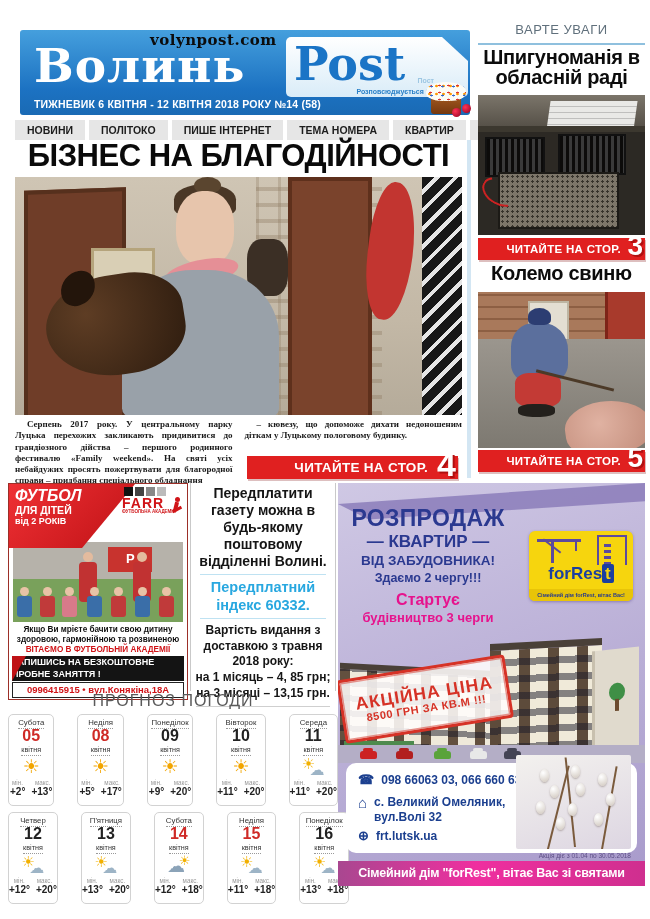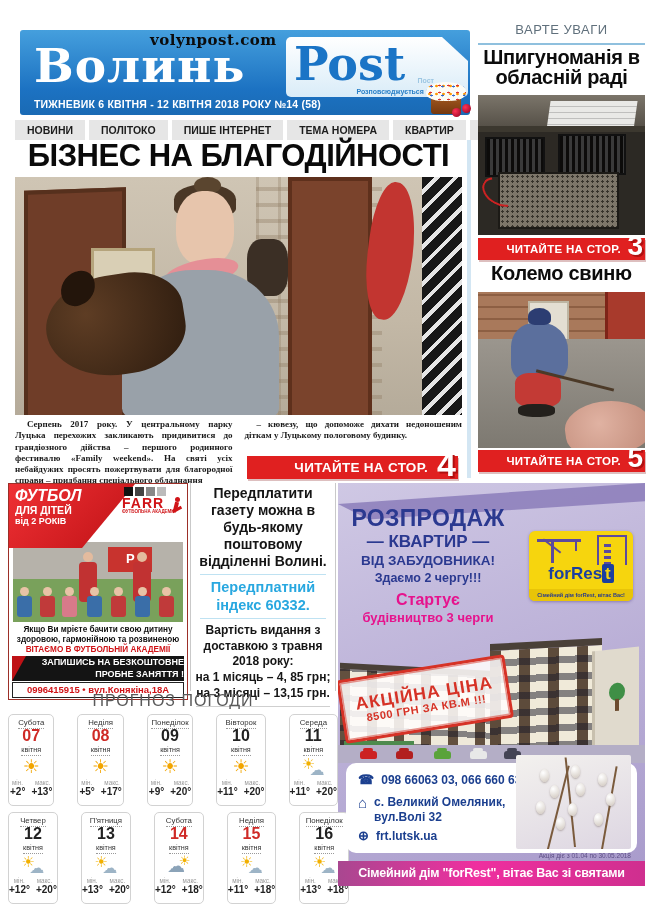--- a/index.html
+++ b/index.html
@@ -161,21 +161,21 @@
   .kid i{position:absolute;left:4px;top:0;width:9px;height:9px;border-radius:50%;background:#e8c3a6;}
   .kid b{position:absolute;left:1px;top:9px;width:15px;height:21px;border-radius:3px;}
   .adult{position:absolute;top:12%;width:20px;height:52px;}
   .adult i{position:absolute;left:5px;top:0;width:10px;height:10px;border-radius:50%;background:#e3bb9e;}
   .adult b{position:absolute;left:1px;top:10px;width:18px;height:40px;border-radius:4px;background:#c13232;}
   .fad-t1{position:absolute;left:3px;right:3px;top:141px;text-align:center;
        font-size:8.2px;font-weight:bold;color:#111;line-height:1.2;}
   .fad-t2{position:absolute;left:3px;right:3px;top:161px;text-align:center;
        font-size:8.2px;font-weight:900;color:#d01418;}
   .fad-black{position:absolute;left:3px;right:3px;top:172px;height:25px;background:#141414;
-       color:#fff;text-align:right;font-size:9px;font-weight:800;line-height:1.3;
+       color:#fff;text-align:left;font-size:9px;font-weight:800;line-height:1.3;
        display:flex;align-items:center;justify-content:center;}
   .fad-black::before{content:"";position:absolute;left:0;top:0;width:14px;height:100%;
        background:#bf1216;clip-path:polygon(0 0,100% 0,0 100%);}
   .fad-contact{position:absolute;left:3px;right:3px;top:198px;height:14px;background:#fff;
        border:1.5px solid #222;color:#d01418;font-weight:900;font-size:9.5px;text-align:center;
        line-height:13px;}
   
   .sub{position:absolute;left:190px;top:483px;width:146px;height:208px;
        border-left:1px solid #c9c9c9;border-right:1px solid #c9c9c9;
        text-align:center;padding:2px 3px;box-sizing:border-box;}
@@ -530,21 +530,21 @@
     </div>
     <div class="fr-promo">Акція діє з 01.04 по 30.05.2018</div>
     <div class="fr-pink">Сімейний дім "forRest", вітає Вас зі святами</div>
   </div>
 
   <div class="weather">
     <div class="w-title">ПРОГНОЗ ПОГОДИ</div>
     <div class="w-row">
       <div class="w-card">
         <div class="w-day"><span>Субота</span></div>
-        <div class="w-date" data-red="true">07</div>
+        <div class="w-date" data-red="true">05</div>
         <div class="w-month"><span>квітня</span></div>
         <div class="wicon" data-icon="sun">
             <span class="g-sun"></span>
           </div>
         <div class="w-mm">
             <span>мін.</span>
             <span>макс.</span>
           </div>
         <div class="w-temps">
             <span>+2°</span>

